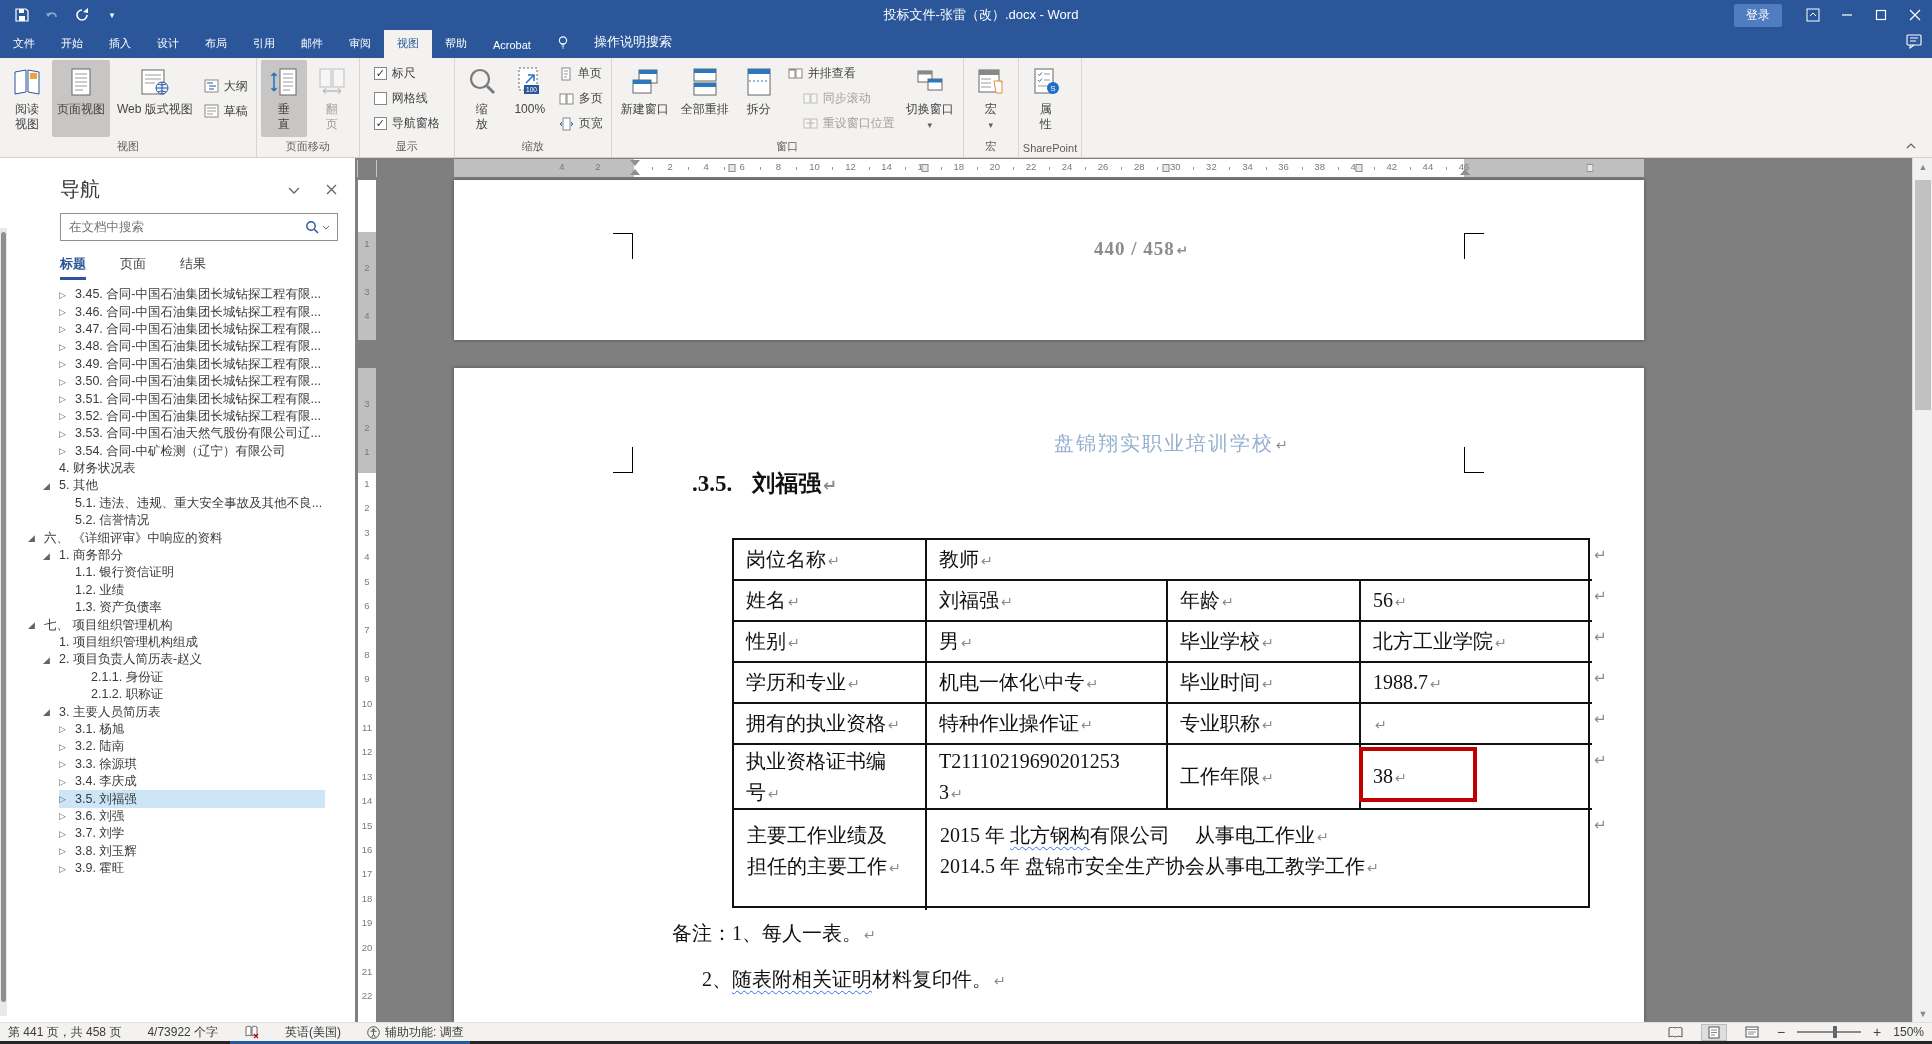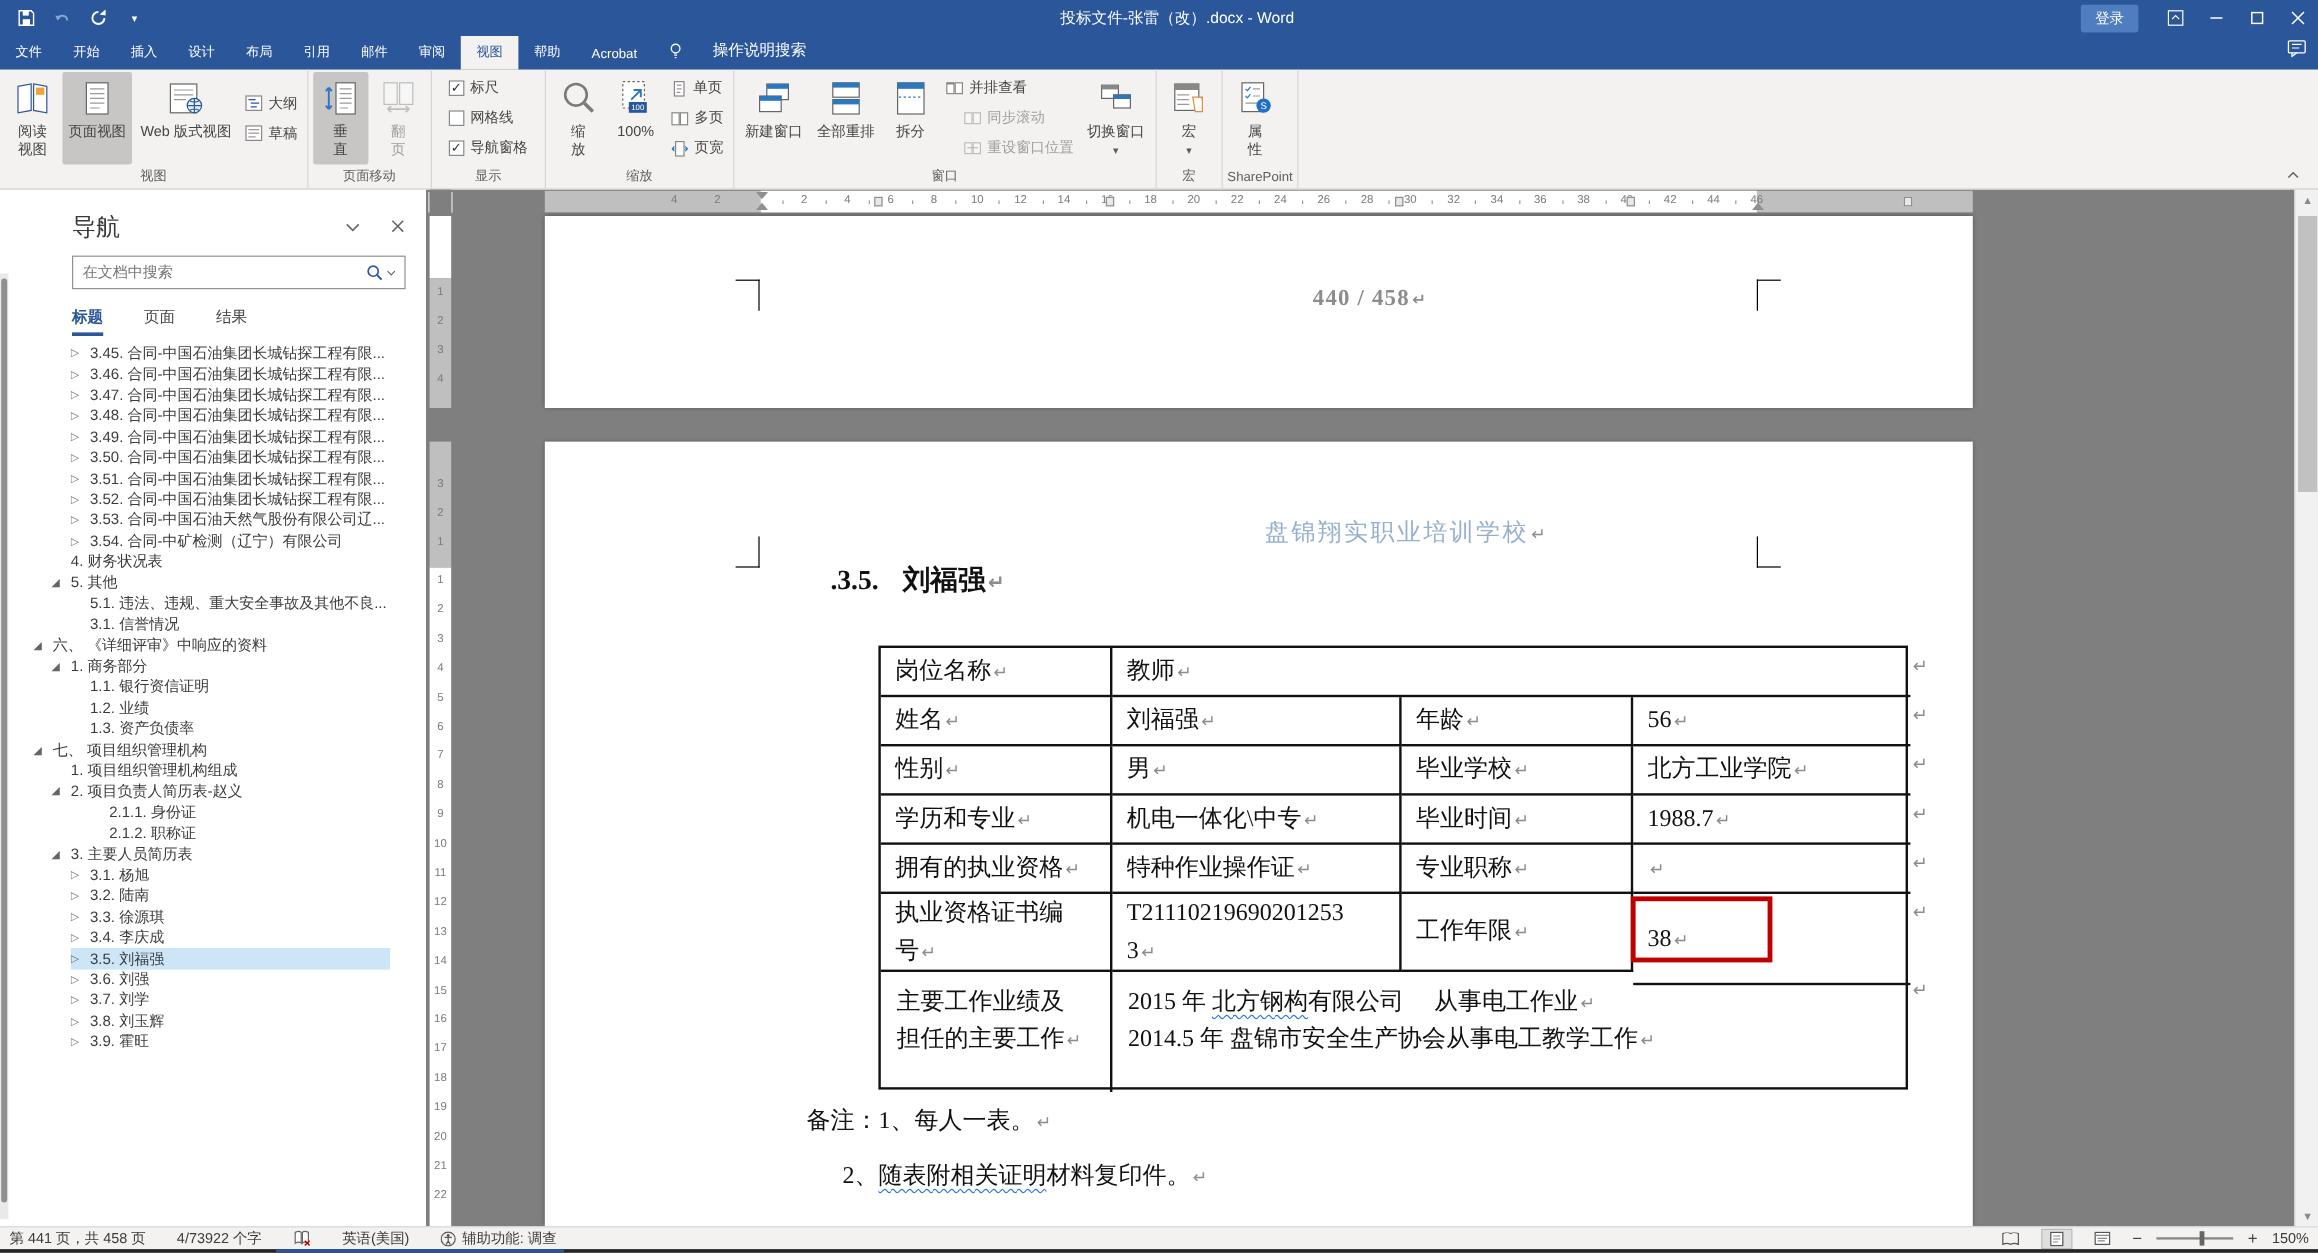--- a/index.html
+++ b/index.html
@@ -549,21 +549,21 @@
         <div class="trow" style="margin-left: 43px; width: 282px;">
           <span class="tw">◢</span>
           <span>5. 其他</span>
         </div>
         <div class="trow" style="margin-left: 59px; width: 266px;">
           <span class="tw"></span>
           <span>5.1. 违法、违规、重大安全事故及其他不良...</span>
         </div>
         <div class="trow" style="margin-left: 59px; width: 266px;">
           <span class="tw"></span>
-          <span>3.1. 信誉情况</span>
+          <span>5.2. 信誉情况</span>
         </div>
         <div class="trow" style="margin-left: 28px; width: 297px;">
           <span class="tw">◢</span>
           <span>六、 《详细评审》中响应的资料</span>
         </div>
         <div class="trow" style="margin-left: 43px; width: 282px;">
           <span class="tw">◢</span>
           <span>1. 商务部分</span>
         </div>
         <div class="trow" style="margin-left: 59px; width: 266px;">
@@ -818,21 +818,21 @@
           <div class="cline"><span>执业资格证书编</span></div>
           <div class="cline"><span>号</span><span class="pilcrow">↵</span></div>
         </div>
         <div class="cell" style="left: 193px; top: 205px; width: 241px; height: 65px; border-right: 2px solid rgb(17, 17, 17); border-bottom: 2px solid rgb(17, 17, 17);">
           <div class="cline"><span>T21110219690201253</span></div>
           <div class="cline"><span>3</span><span class="pilcrow">↵</span></div>
         </div>
         <div class="cell" style="left: 434px; top: 205px; width: 193px; height: 65px; border-right: 2px solid rgb(17, 17, 17); border-bottom: 2px solid rgb(17, 17, 17);">
           <div class="cline"><span>工作年限</span><span class="pilcrow">↵</span></div>
         </div>
-        <div class="cell" style="left: 627px; top: 205px; width: 231px; height: 76px; border-bottom: 2px solid rgb(17, 17, 17);">
+        <div class="cell" style="left: 627px; top: 205px; width: 231px; height: 65px; border-bottom: 2px solid rgb(17, 17, 17);">
           <div class="cline"><span>38</span><span class="pilcrow">↵</span></div>
         </div>
         <div id="redbox" style="left: 625px; top: 207px; width: 118px; height: 55px;"></div>
         <div class="cell top" style="left: 0px; top: 270px; width: 193px; height: 100px; border-right: 2px solid rgb(17, 17, 17);">
           <div class="cline"><span>主要工作业绩及</span></div>
           <div class="cline"><span>担任的主要工作</span><span class="pilcrow">↵</span></div>
         </div>
         <div class="cell top" style="left: 193px; top: 270px; width: 665px; height: 100px;">
           <div class="cline"><span>2015 年  </span><span class="wavy">北方钢构</span><span>有限公司　 从事电工作业</span><span class="pilcrow">↵</span></div>
           <div class="cline"><span>2014.5 年  盘锦市安全生产协会从事电工教学工作</span><span class="pilcrow">↵</span></div>

